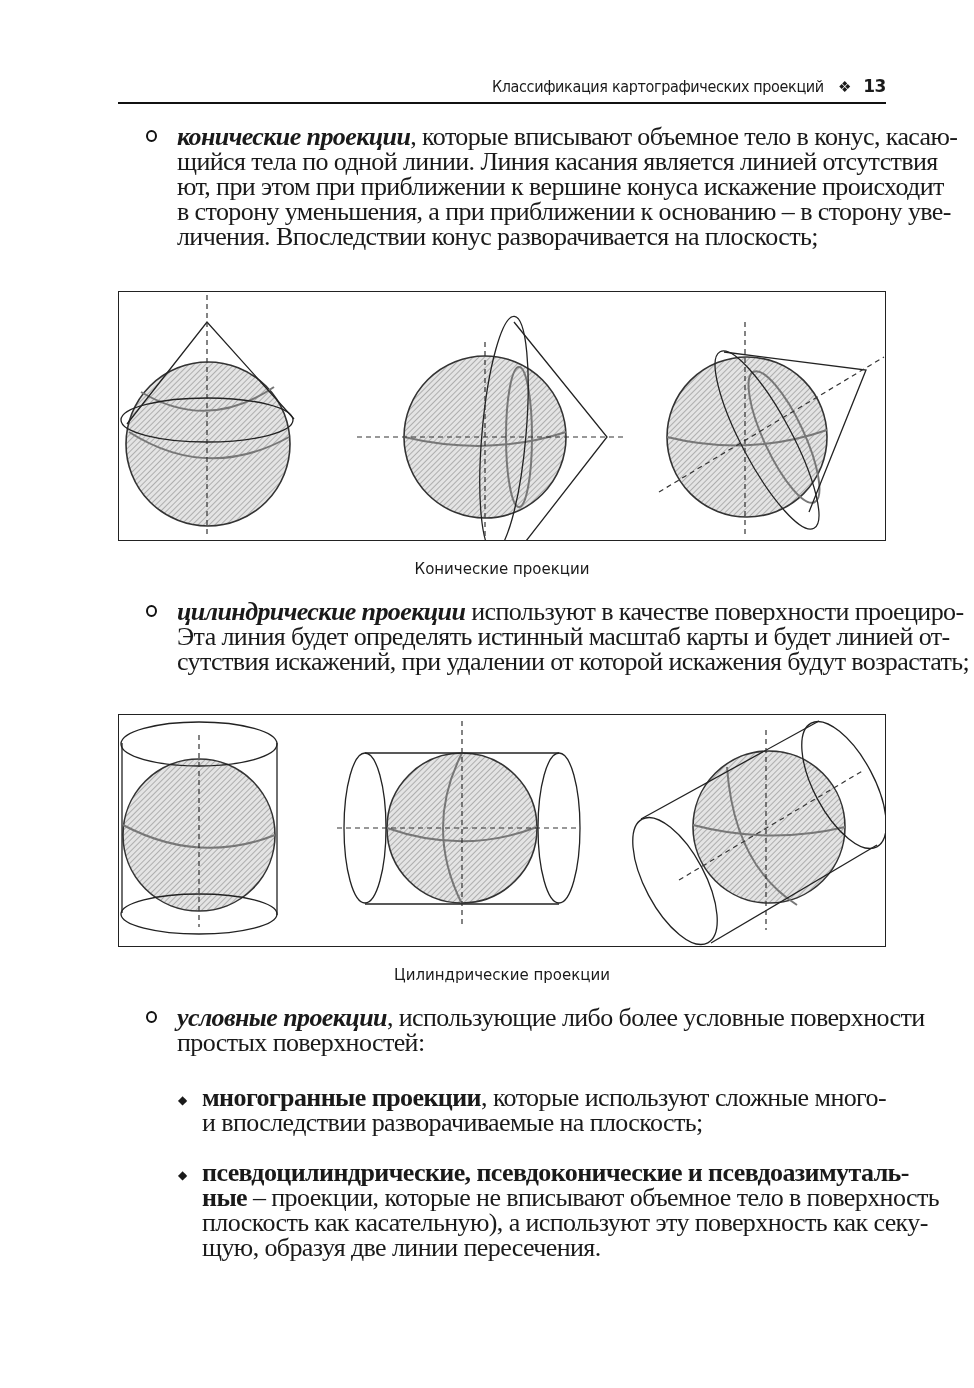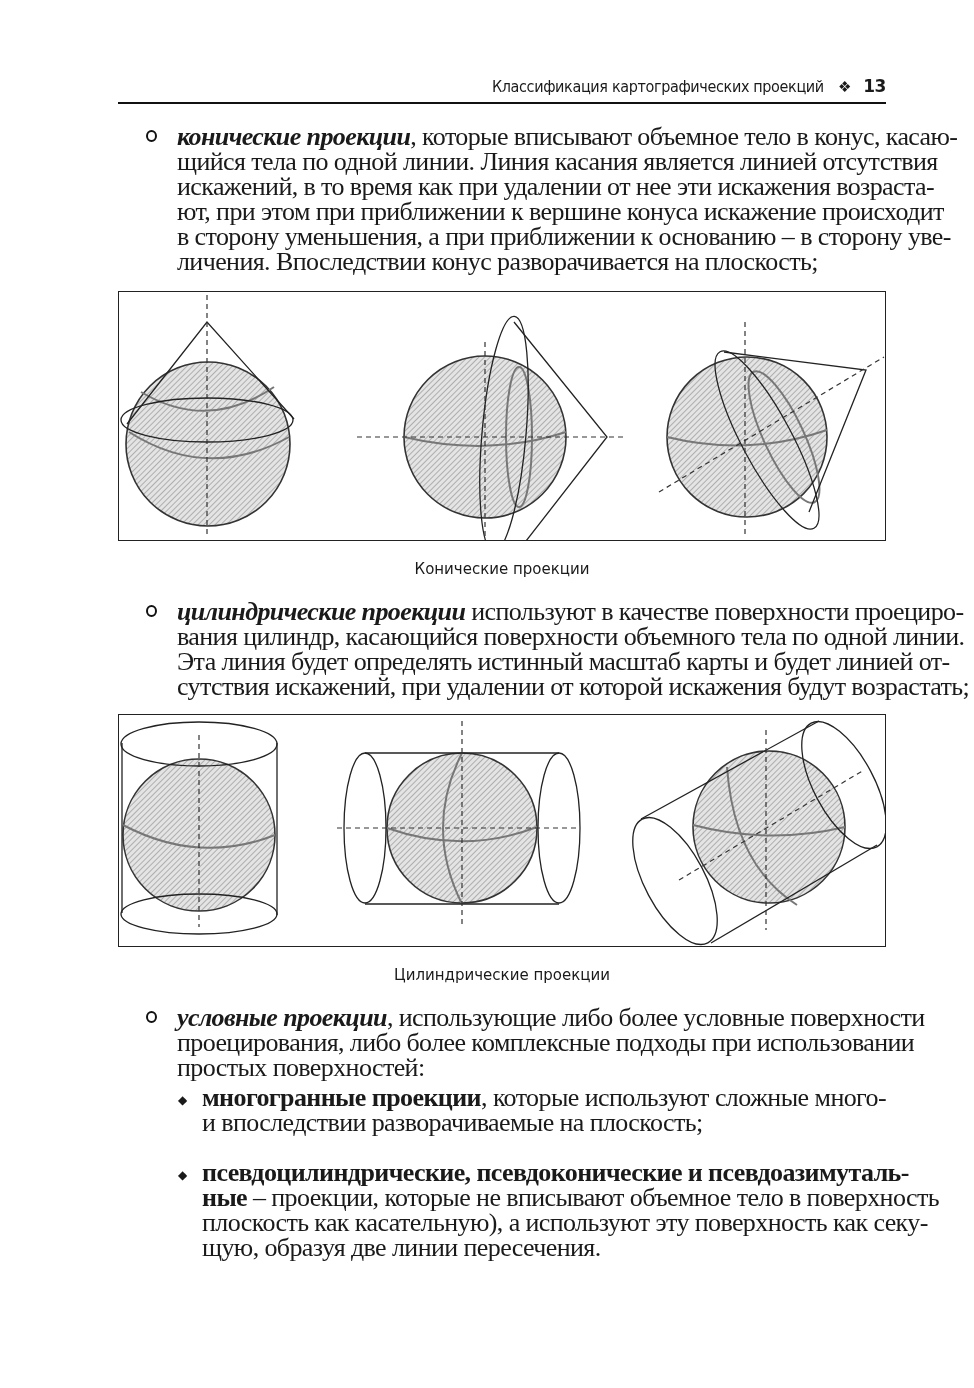--- a/index.html
+++ b/index.html
@@ -43,21 +43,20 @@
 <body>
 
 <div class="header">
   <span class="title">Классификация картографических проекций</span><span class="diamond">❖</span><span class="pnum">13</span>
 </div>
 
 <span class="bullet-circle" style="left:146px; top:130px;"></span>
 <div class="para" style="left:177px; top:124px; width:709px;">
   <span class="line"><span class="term">конические проекции</span><span>, которые вписывают объемное тело в конус, касаю-</span></span>
   <span class="line">щийся тела по одной линии. Линия касания является линией отсутствия</span>
-  <span class="line">искажений, в то время как при удалении от нее эти искажения возраста-</span>
   <span class="line">ют, при этом при приближении к вершине конуса искажение происходит</span>
   <span class="line">в сторону уменьшения, а при приближении к основанию – в сторону уве-</span>
   <span class="line last">личения. Впоследствии конус разворачивается на плоскость;</span>
 </div>
 
 <div class="figure" style="top:291px; height:250px;">
   <svg width="766" height="248" viewBox="0 0 766 248">
     <defs>
       <pattern id="hatch" patternUnits="userSpaceOnUse" width="4" height="4" patternTransform="rotate(45)">
         <rect width="4" height="4" fill="#e4e4e4"></rect>
@@ -93,21 +92,20 @@
       <line class="axis" x1="540" y1="200" x2="765" y2="65"></line>
       <line class="axis" x1="626" y1="30" x2="626" y2="246"></line>
     </g>
   </svg>
 </div>
 <div class="caption" style="top:560px;">Конические проекции</div>
 
 <span class="bullet-circle" style="left:146px; top:605px;"></span>
 <div class="para" style="left:177px; top:599px; width:709px;">
   <span class="line"><span class="term">цилиндрические проекции</span><span> используют в качестве поверхности проециро-</span></span>
-  <span class="line">вания цилиндр, касающийся поверхности объемного тела по одной линии.</span>
   <span class="line">Эта линия будет определять истинный масштаб карты и будет линией от-</span>
   <span class="line last">сутствия искажений, при удалении от которой искажения будут возрастать;</span>
 </div>
 
 <div class="figure" style="top:714px; height:233px;">
   <svg width="766" height="231" viewBox="0 0 766 231">
 
     <g>
       <circle class="sphere" cx="80" cy="120" r="76"></circle>
       <path class="grayline" d="M 4 110 Q 80 150 156 120"></path>
@@ -141,21 +139,20 @@
       <line class="axis" x1="560" y1="165" x2="745" y2="55"></line>
       <line class="axis" x1="647" y1="15" x2="647" y2="215"></line>
     </g>
   </svg>
 </div>
 <div class="caption" style="top:966px;">Цилиндрические проекции</div>
 
 <span class="bullet-circle" style="left:146px; top:1011px;"></span>
 <div class="para" style="left:177px; top:1005px; width:709px;">
   <span class="line"><span class="term">условные проекции</span><span>, использующие либо более условные поверхности</span></span>
-  <span class="line">проецирования, либо более комплексные подходы при использовании</span>
   <span class="line last">простых поверхностей:</span>
 </div>
 
 <span class="bullet-diamond" style="left:178px; top:1093px;">◆</span>
 <div class="para" style="left:202px; top:1085px; width:684px;">
   <span class="line"><span class="bterm">многогранные проекции</span><span>, которые используют сложные много-</span></span>
   <span class="line last">и впоследствии разворачиваемые на плоскость;</span>
 </div>
 
 <span class="bullet-diamond" style="left:178px; top:1168px;">◆</span>

